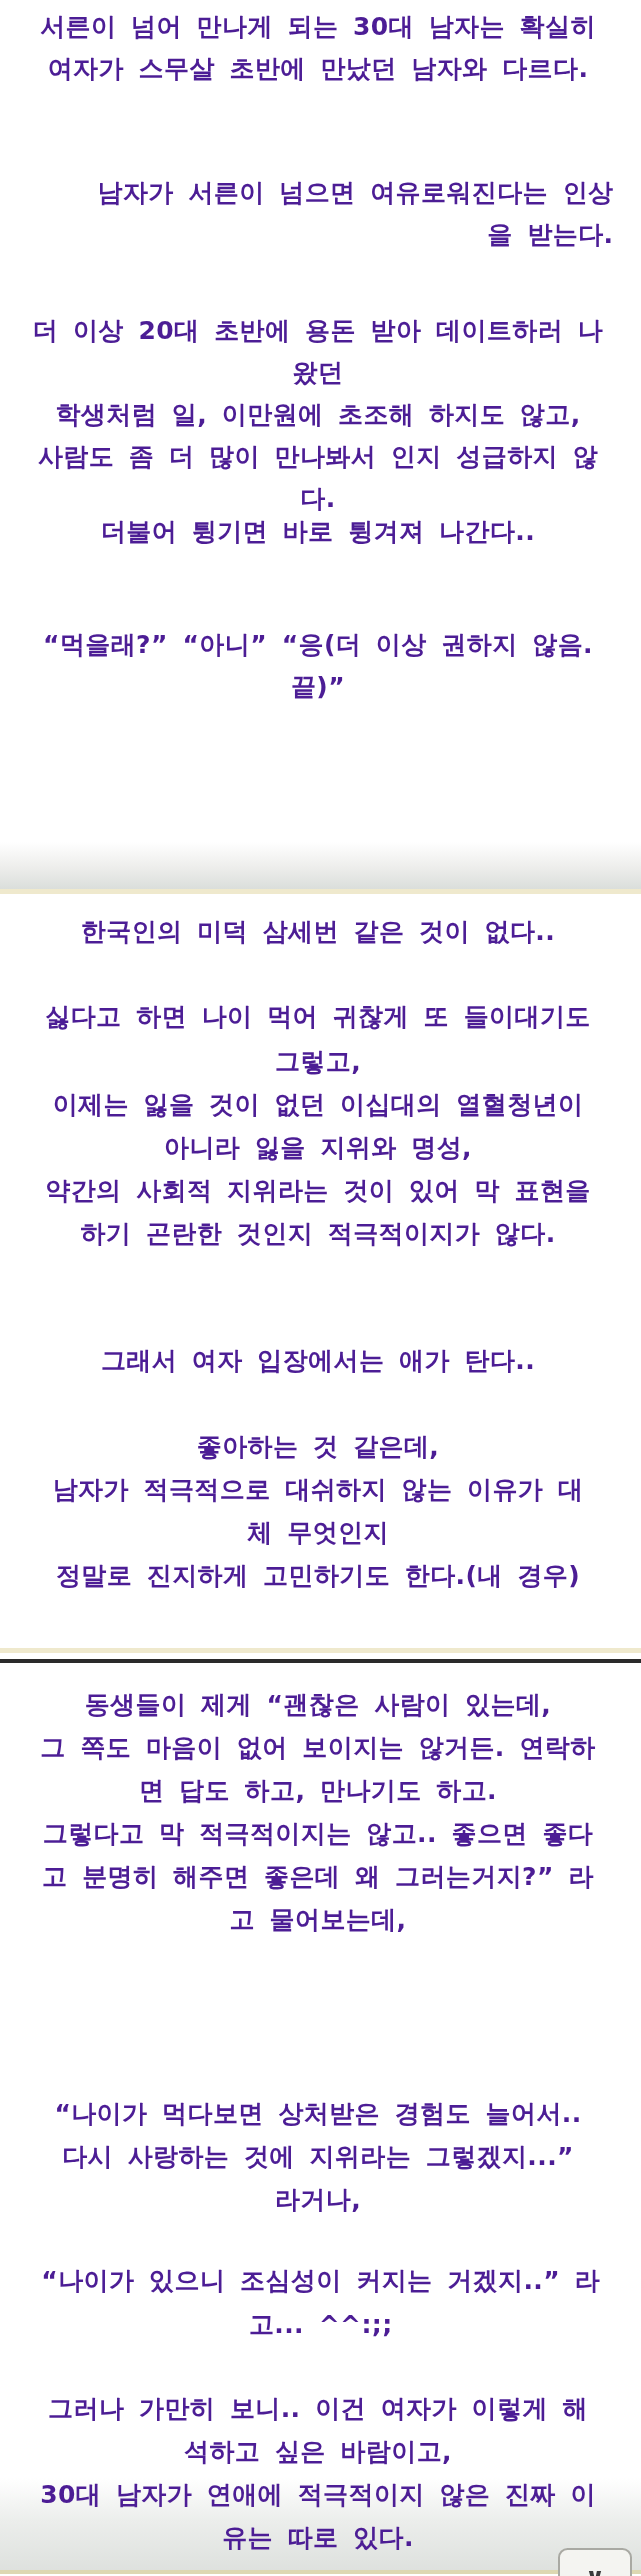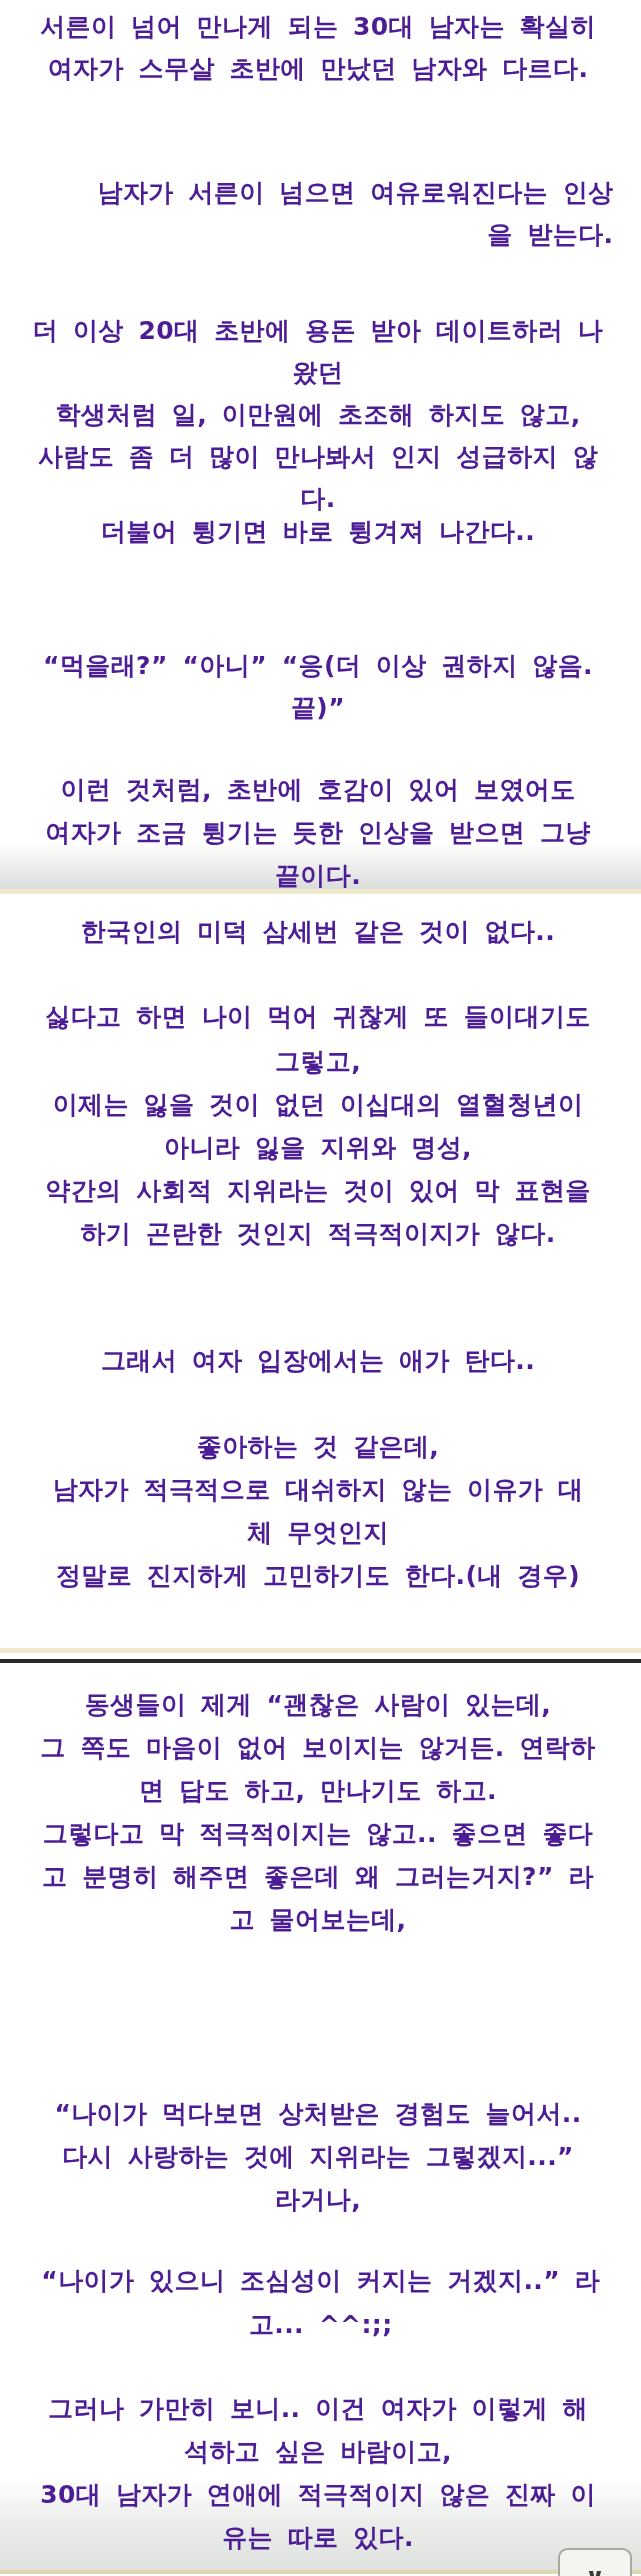--- a/index.html
+++ b/index.html
@@ -30,21 +30,21 @@
     letter-spacing: 0.4px;
     word-spacing: 5.6px;
     white-space: pre-line;
     z-index: 3;
   }
   
   .p1  { top: 6.4px;    }
   .p2  { top: 172px; text-align: right;  }
   .p3  { top: 304px; margin-top: 6px;  }
   .p4  { top: 511px;  }
-  .p5  { top: 645px;  }
+  .p5  { top: 624px;  }
   .p6  { top: 768px;  line-height: 43px; }
   .p7  { top: 911px; }
   .p8  { top: 994px; line-height: 45px; }
   .p9  { top: 1083px; line-height: 43px; }
   .p10 { top: 1340px; }
   .p11 { top: 1425px; line-height: 43px; }
   .p12 { top: 1669px; line-height: 43px; margin-top: 14px; }
   .p13 { top: 2007px; }
   .p14 { top: 2092px; line-height: 43px; }
   .p15 { top: 2259px; line-height: 44px; padding-left: 28px; }
@@ -133,23 +133,20 @@
 여자가 스무살 초반에 만났던 남자와 다르다.</div>
   <div class="para p2">남자가 서른이 넘으면 여유로워진다는 인상
 을 받는다.</div>
   <div class="para p3">더 이상 20대 초반에 용돈 받아 데이트하러 나
 왔던
 학생처럼 일, 이만원에 초조해 하지도 않고,
 사람도 좀 더 많이 만나봐서 인지 성급하지 않
 다.</div>
   <div class="para p4">더불어 튕기면 바로 튕겨져 나간다..</div>
   <div class="para p5">“먹을래?” “아니” “응(더 이상 권하지 않음. 끝)”</div>
-  <div class="para p6">이런 것처럼, 초반에 호감이 있어 보였어도
-여자가 조금 튕기는 듯한 인상을 받으면 그냥
-끝이다.</div>
   <div class="para p7">한국인의 미덕 삼세번 같은 것이 없다..</div>
   <div class="para p8">싫다고 하면 나이 먹어 귀찮게 또 들이대기도
 그렇고,</div>
   <div class="para p9">이제는 잃을 것이 없던 이십대의 열혈청년이
 아니라 잃을 지위와 명성,
 약간의 사회적 지위라는 것이 있어 막 표현을
 하기 곤란한 것인지 적극적이지가 않다.</div>
   <div class="para p11">좋아하는 것 같은데,
 남자가 적극적으로 대쉬하지 않는 이유가 대
 체 무엇인지

